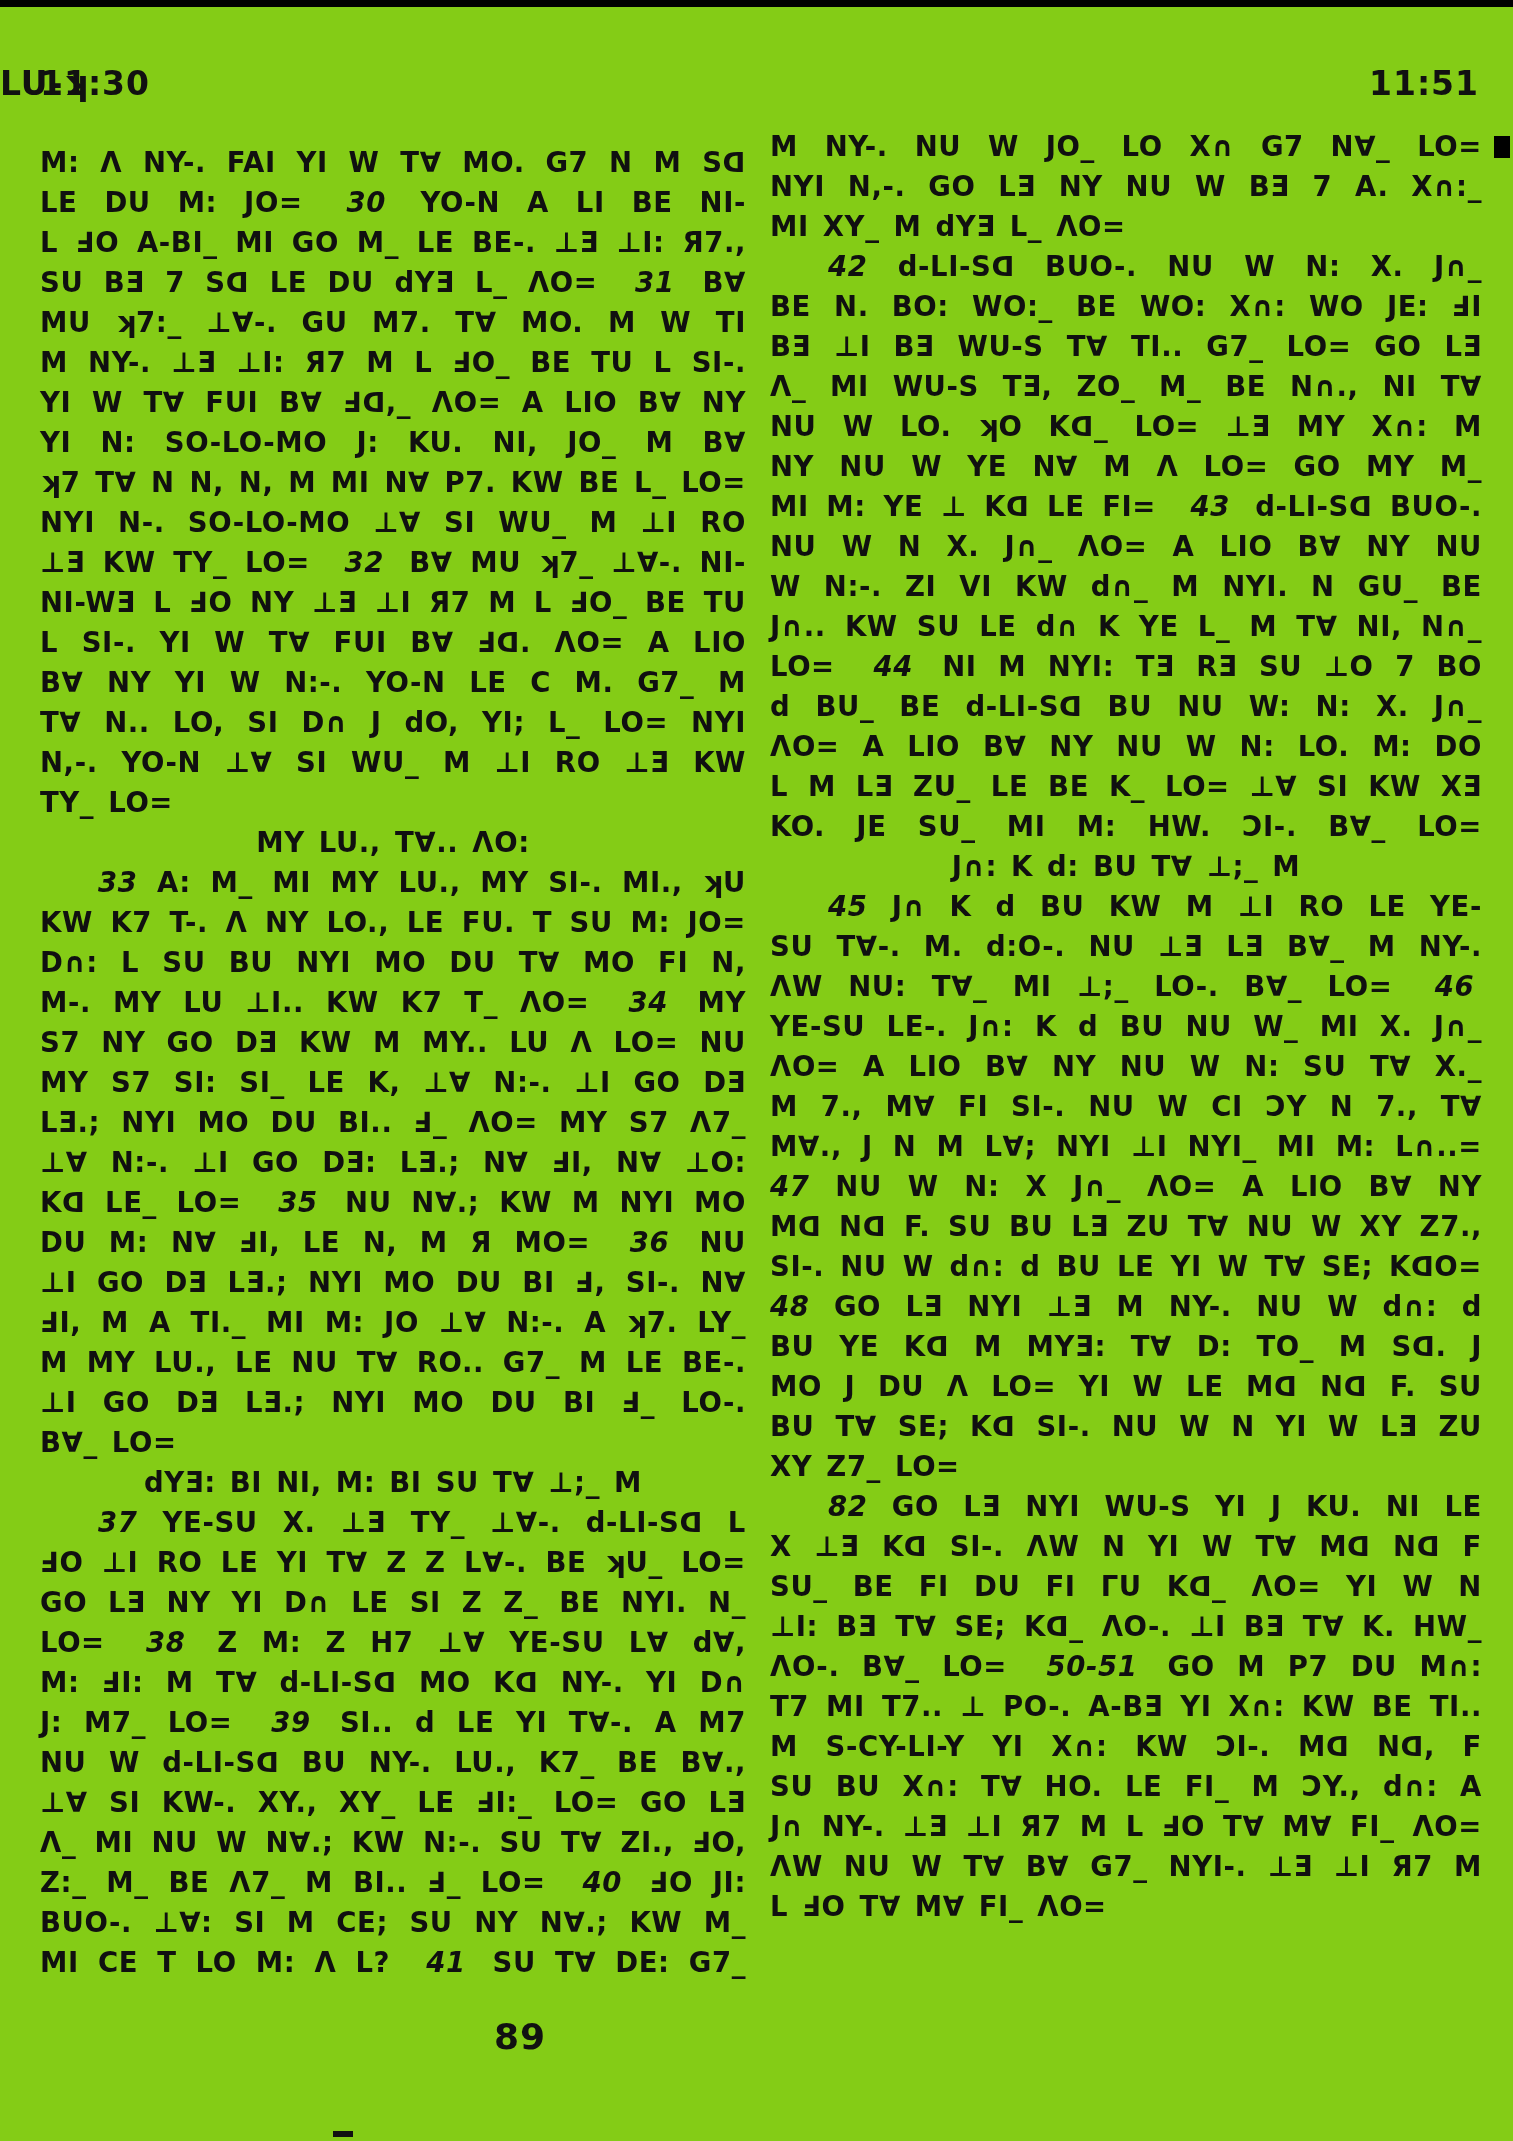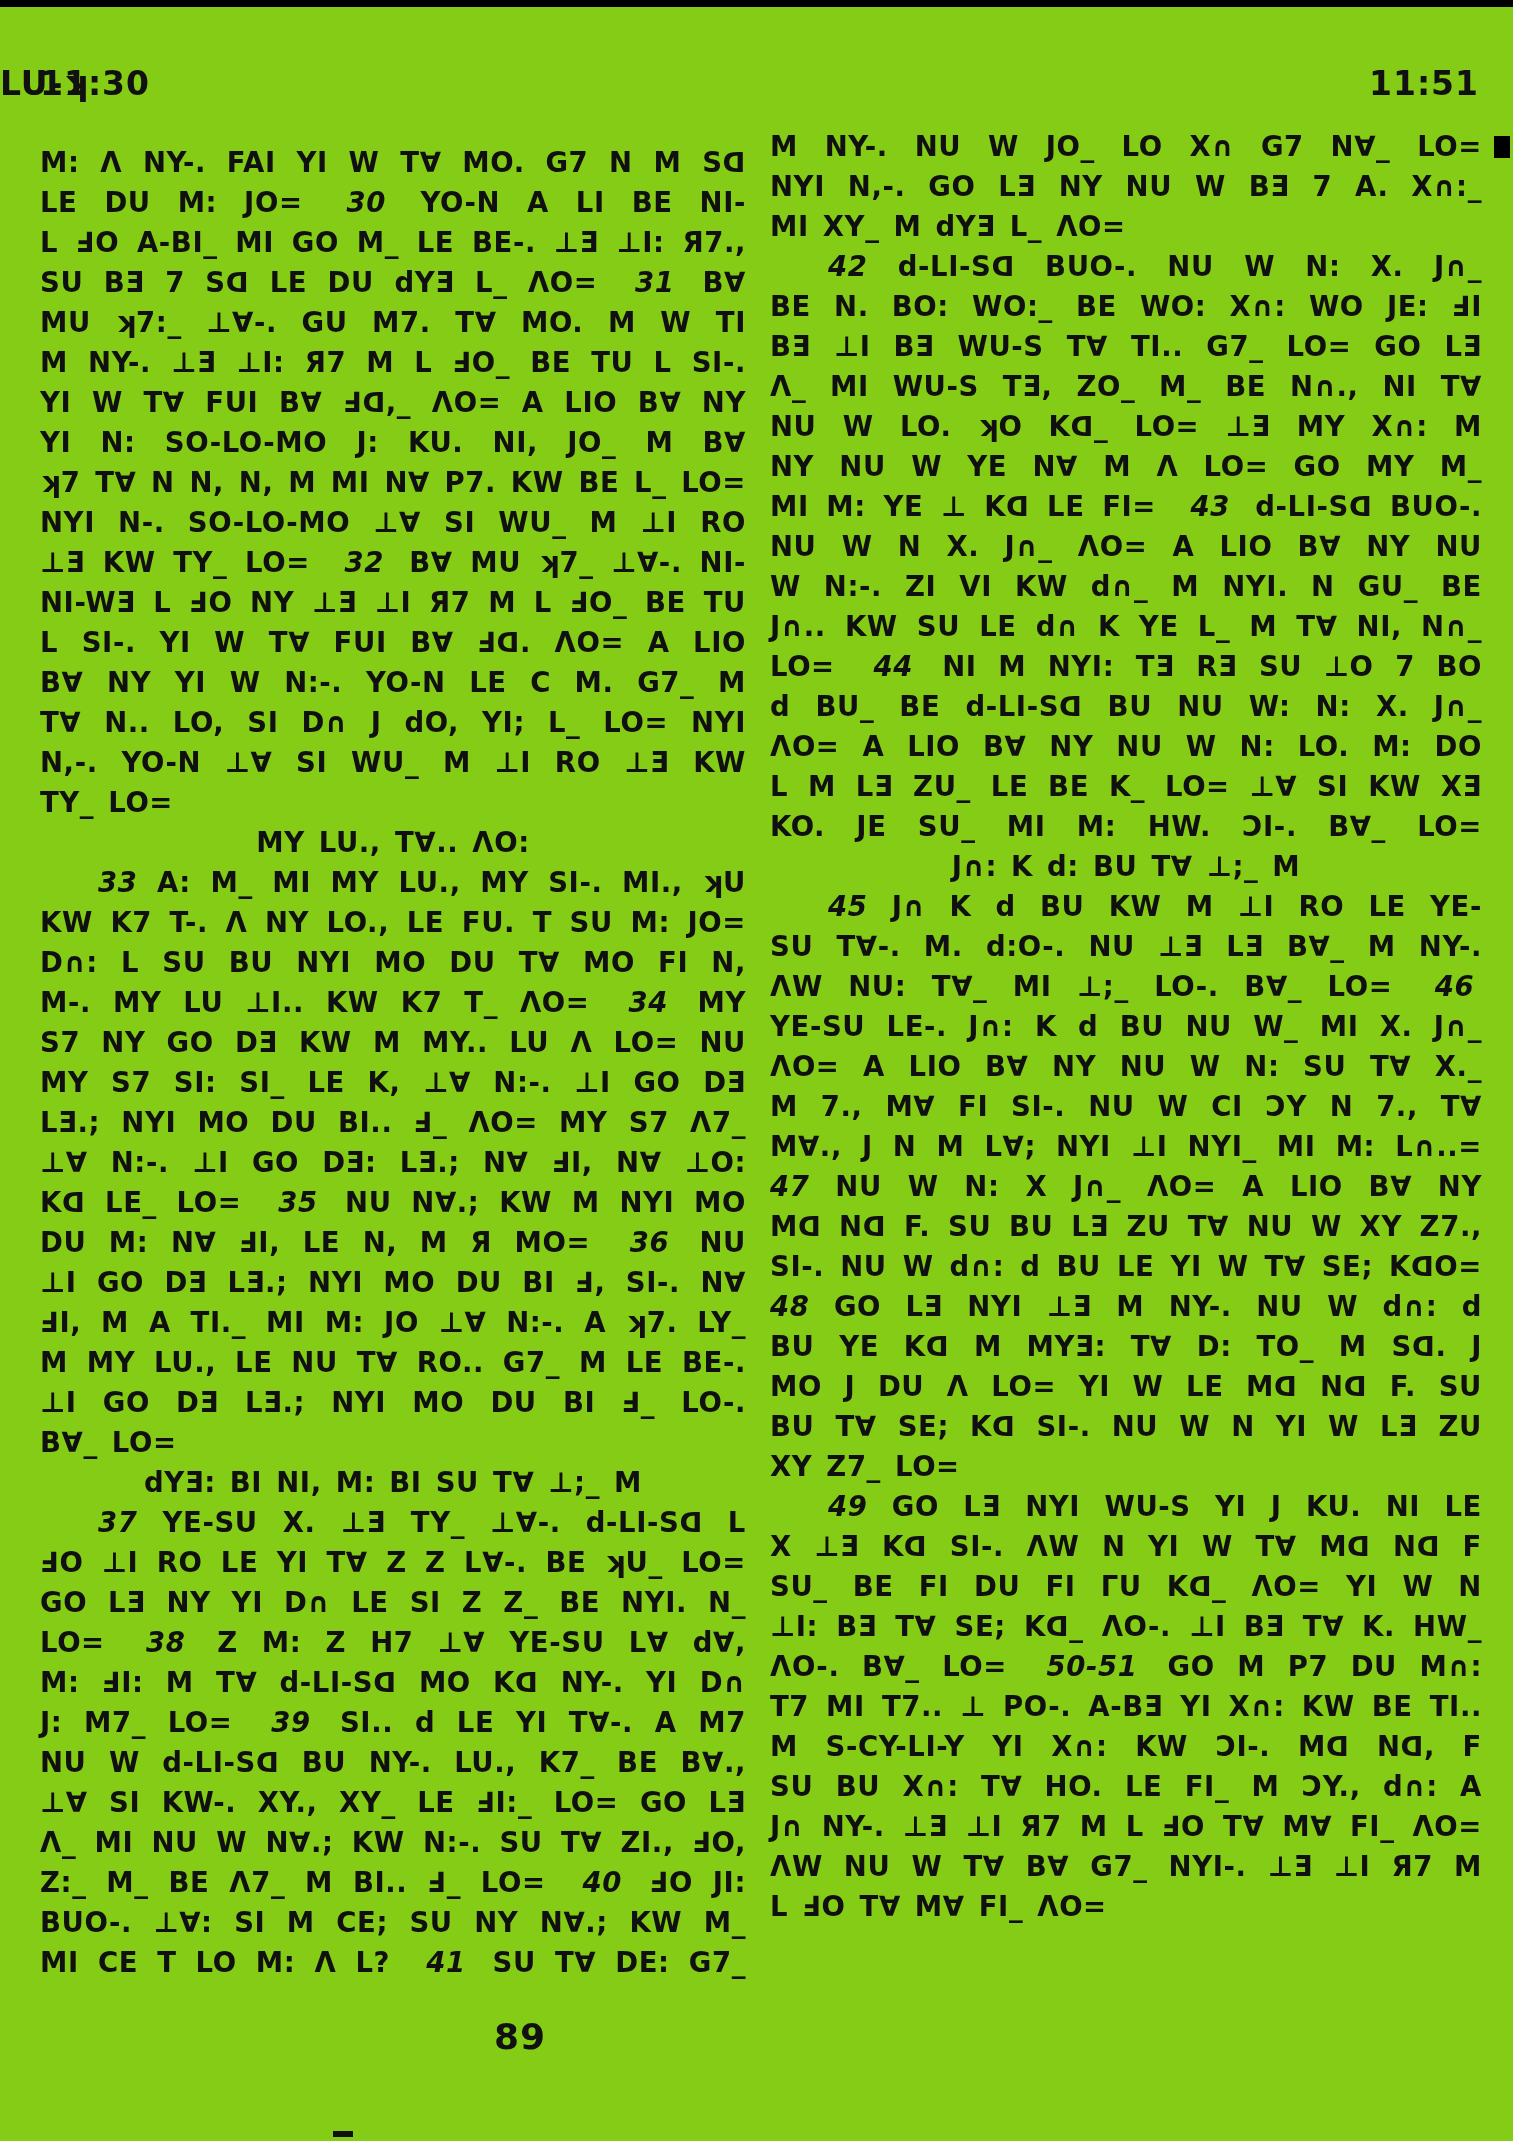--- a/index.html
+++ b/index.html
@@ -129,21 +129,21 @@
       <div class="line">M 7., M∀ FI SI-. NU W CI ƆY N 7., T∀</div>
       <div class="line">M∀., J N M L∀; NYI ⊥I NYI_ MI M: L∩..=</div>
       <div class="line"><span class="vnum">47</span> NU W N: X J∩_ ΛO= A LIO B∀ NY</div>
       <div class="line">Mᗡ Nᗡ F. SU BU LƎ ZU T∀ NU W XY Z7.,</div>
       <div class="line">SI-. NU W d∩: d BU LE YI W T∀ SE; KᗡO=</div>
       <div class="line"><span class="vnum">48</span> GO LƎ NYI ⊥Ǝ M NY-. NU W d∩: d</div>
       <div class="line">BU YE Kᗡ M MYƎ: T∀ D: TO_ M Sᗡ. J</div>
       <div class="line">MO J DU Λ LO= YI W LE Mᗡ Nᗡ F. SU</div>
       <div class="line">BU T∀ SE; Kᗡ SI-. NU W N YI W LƎ ZU</div>
       <div class="line short">XY Z7_ LO=</div>
-      <div class="line indent"><span class="vnum">49</span> GO LƎ NYI WU-S YI J KU. NI LE</div>
+      <div class="line indent"><span class="vnum">82</span> GO LƎ NYI WU-S YI J KU. NI LE</div>
       <div class="line">X ⊥Ǝ Kᗡ SI-. ΛW N YI W T∀ Mᗡ Nᗡ F</div>
       <div class="line">SU_ BE FI DU FI ΓU Kᗡ_ ΛO= YI W N</div>
       <div class="line">⊥I: BƎ T∀ SE; Kᗡ_ ΛO-. ⊥I BƎ T∀ K. HW_</div>
       <div class="line">ΛO-. B∀_ LO= <span class="vnum mid">50-51</span> GO M P7 DU M∩:</div>
       <div class="line">T7 MI T7.. ⊥ PO-. A-BƎ YI X∩: KW BE TI..</div>
       <div class="line">M S-CY-LI-Y YI X∩: KW ƆI-. Mᗡ Nᗡ, F</div>
       <div class="line">SU BU X∩: T∀ HO. LE FI_ M ƆY., d∩: A</div>
       <div class="line">J∩ NY-. ⊥Ǝ ⊥I Я7 M L ℲO T∀ M∀ FI_ ΛO=</div>
       <div class="line">ΛW NU W T∀ B∀ G7_ NYI-. ⊥Ǝ ⊥I Я7 M</div>
       <div class="line short">L ℲO T∀ M∀ FI_ ΛO=</div>

